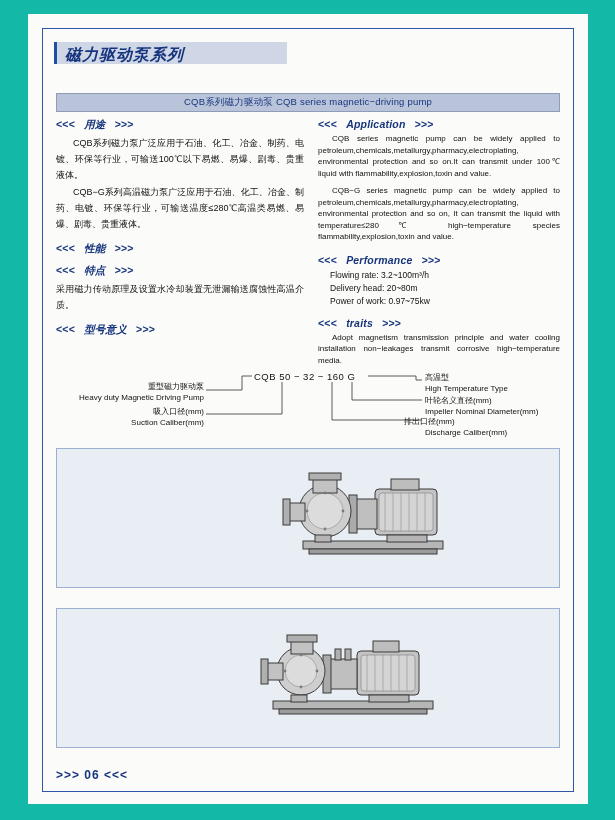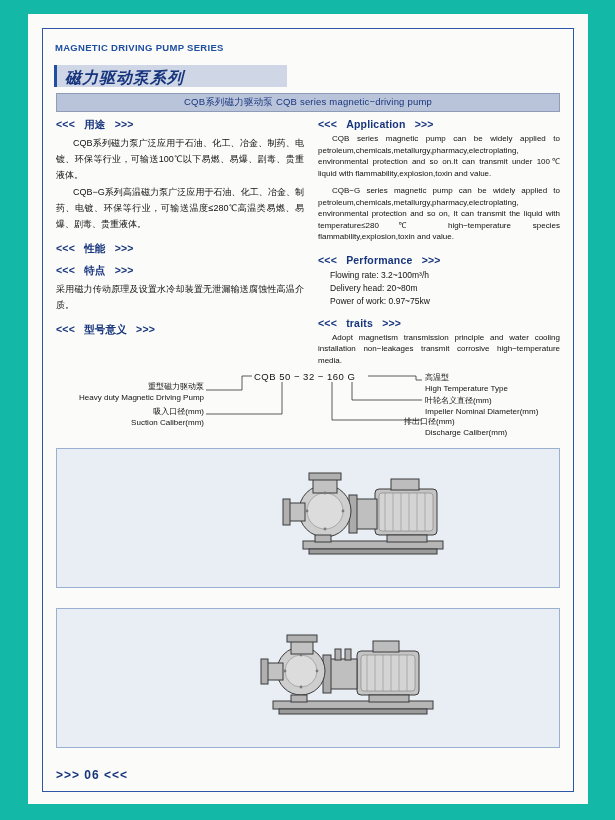--- a/index.html
+++ b/index.html
@@ -15,21 +15,21 @@
   .border{
     position:absolute;left:42px;top:28px;width:530px;height:762px;
     border:1px solid #2d55a8;
   }
   
   .hdr-en{
     position:absolute;left:55px;top:42px;font-size:9.5px;font-weight:bold;
     color:#1f4fa0;letter-spacing:.3px;
   }
   .hdr-cn{
-    position:absolute;left:54px;top:65px;width:230px;height:22px;
+    position:absolute;left:54px;top:42px;width:230px;height:22px;
     background:#cfd6e6;border-left:3px solid #1f4fa0;
   }
   .hdr-cn span{
     position:absolute;left:8px;top:3px;font-size:16px;font-weight:bold;
     font-style:italic;color:#17357d;letter-spacing:1px;
   }
   
   .titlebar{
     position:absolute;left:56px;top:93px;width:502px;height:17px;
     background:#b9c4da;border:1px solid #8e9cb8;
@@ -39,21 +39,21 @@
     font-size:9.5px;font-weight:normal;color:#17357d;letter-spacing:.2px;
   }
   
   .col-left{position:absolute;left:56px;top:118px;width:248px;}
   .col-right{position:absolute;left:318px;top:118px;width:242px;}
   .sec-head{
     font-size:10.5px;font-weight:bold;color:#17357d;margin:0 0 3px 0;
     letter-spacing:.2px;
   }
   .sec-head .ar{color:#17357d;font-weight:bold;}
-  .sec-head .t{margin:16px 6px;}
+  .sec-head .t{margin:16px 6px;font-style:italic;}
   .body-cn{
     font-size:9px;color:#111;line-height:16px;text-align:justify;
   }
   .body-cn p{margin:0 0 1px 0;text-indent:17px;}
   .body-en{
     font-size:8px;color:#111;line-height:11.5px;text-align:justify;
   }
   .body-en p{margin:0 0 6px 0;text-indent:14px;}
   .spec-cn{font-size:9px;color:#111;line-height:15px;padding-left:16px;}
   .spec-en{font-size:8.5px;color:#111;line-height:13px;padding-left:12px;}

